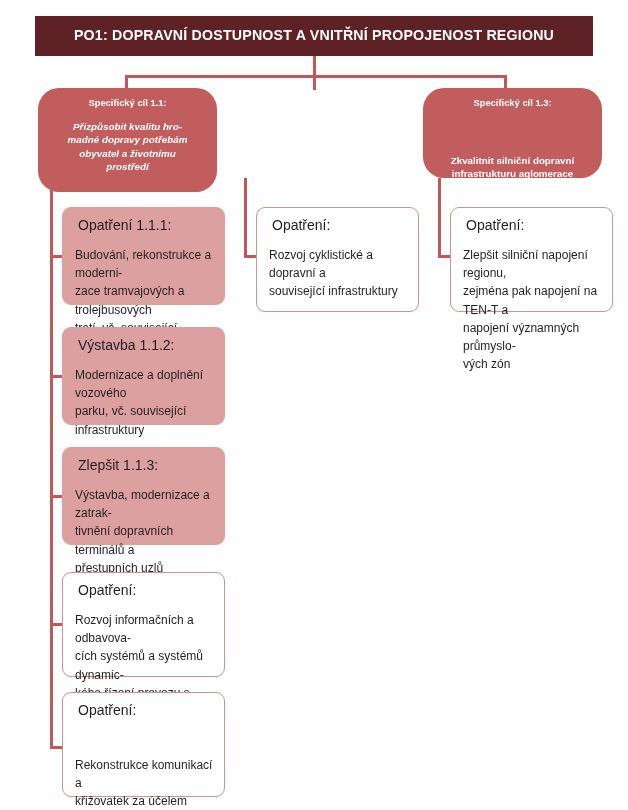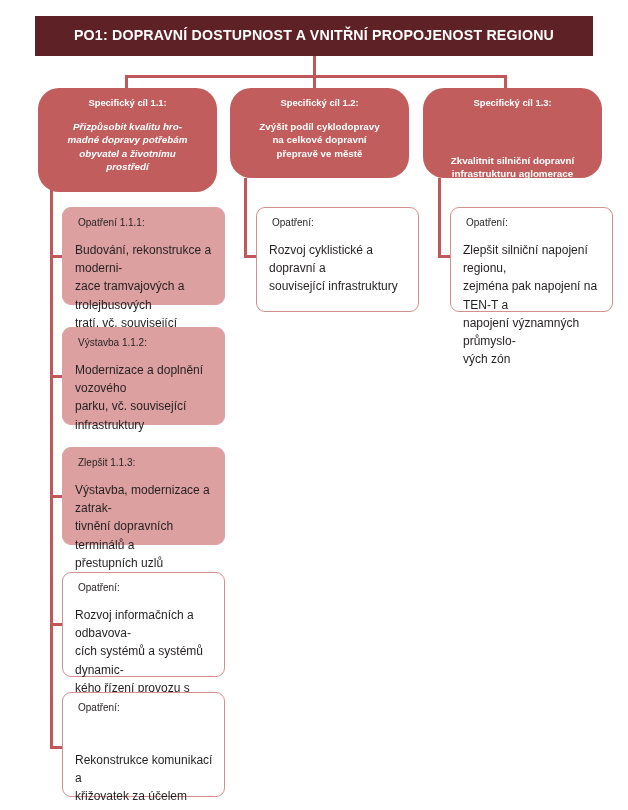--- a/index.html
+++ b/index.html
@@ -89,21 +89,21 @@
   }
   .measure-box.filled {
     background: #dda0a0;
     border-color: #dda0a0;
   }
   .measure-box.outlined {
     background: #ffffff;
     border-color: #d4908f;
   }
   .measure-box .m-label {
-    font-size: 10px;
+    font-size: 14px;
     line-height: 1.2;
     color: #231f20;
     margin-bottom: 12px;
     padding-left: 3px;
   }
   .measure-box .m-text {
     font-size: 12px;
     line-height: 1.52;
     color: #231f20;
   }
@@ -149,26 +149,20 @@
   </div>
 
   <div class="goal-box" id="goal-box-0">
     <div class="goal-num">Specifický cíl 1.1:</div>
     <div class="goal-text" style="white-space: pre-line; font-style: italic;">Přizpůsobit kvalitu hro-
 madné dopravy potřebám
 obyvatel a životnímu
 prostředí</div>
   </div>
 
-  <div class="goal-box" id="goal-box-1">
-    <div class="goal-num">Specifický cíl 1.2:</div>
-    <div class="goal-text" style="white-space: pre-line;">Zvýšit podíl cyklodopravy
-na celkové dopravní
-přepravě ve městě</div>
-  </div>
 
   <div class="goal-box" id="goal-box-2">
     <div class="goal-num">Specifický cíl 1.3:</div>
     <div class="goal-text" style="white-space: pre-line; margin-top: 45px;">Zkvalitnit silniční dopravní
 infrastrukturu aglomerace</div>
   </div>
 
   <div class="measure-box filled" id="measure-1-1-1">
     <div class="m-label">Opatření 1.1.1:</div>
     <div class="m-text" style="white-space: pre-line;">Budování, rekonstrukce a moderni-

